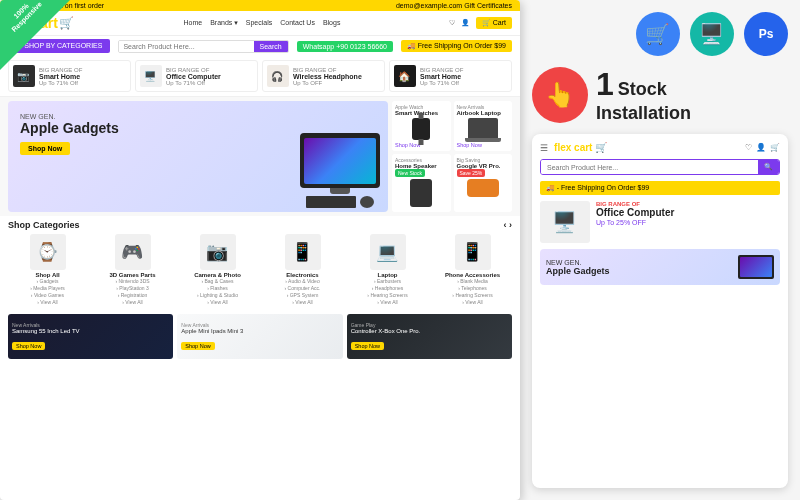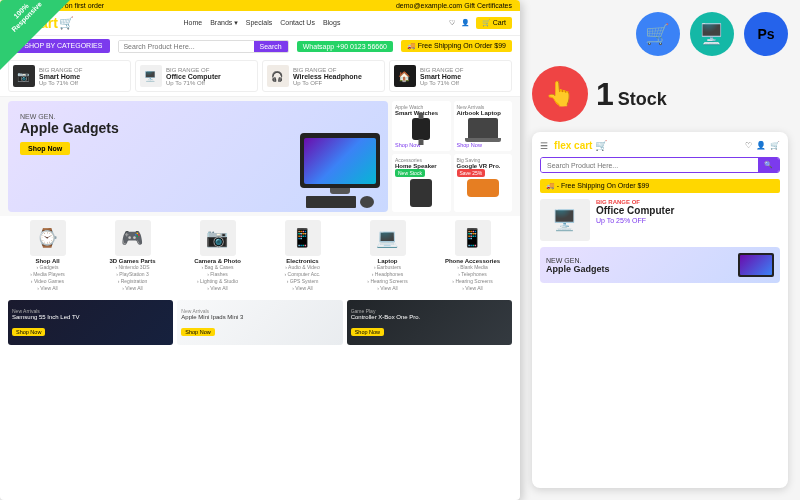--- a/index.html
+++ b/index.html
@@ -651,20 +651,24 @@
       <div class="side-item">
         <div class="side-item-label">Big Saving</div>
         <div class="side-item-title">Google VR Pro.</div>
         <span class="badge-save">Save 25%</span>
         <div class="vr-shape"></div>
       </div>
     </div>
   </div>
 
   <div class="shop-categories">
+    <div class="section-title">
+      <span>Shop Categories</span>
+      <span>‹ ›</span>
+    </div>
     <div class="cat-grid">
       <div class="cat-item">
         <div class="cat-img">⌚</div>
         <div class="cat-name">Shop All</div>
         <div class="cat-links">› Gadgets<br>› Media Players<br>› Video Games<br>› View All</div>
       </div>
       <div class="cat-item">
         <div class="cat-img">🎮</div>
         <div class="cat-name">3D Games Parts</div>
         <div class="cat-links">› Nintendo 3DS<br>› PlayStation 3<br>› Registration<br>› View All</div>
@@ -721,33 +725,34 @@
 <div class="right-panel">
 
   <div class="icon-badges">
     <div class="icon-circle blue">
       <span>🛒</span>
     </div>
     <div class="icon-circle teal">
       <span>🖥️</span>
     </div>
     <div class="icon-circle blue2">
-      <span style="font-size:14px;font-weight:bold;color:#000000;">Ps</span>
+      <span style="font-size:12px;font-weight:bold;color:#ffffff;">Ps</span>
     </div>
   </div>
 
   <div class="one-click">
     <div class="click-circle">
       <span>👆</span>
     </div>
     <div>
       <div style="display:flex;align-items:baseline;gap:4px;">
         <span style="font-size:32px;font-weight:900;color:#222;">1</span>
         <span style="font-size:18px;font-weight:bold;color:#222;">Stock</span>
       </div>
+      <div style="font-size:18px;font-weight:bold;color:#222;">Installation</div>
     </div>
   </div>
 
   <div class="mobile-mockup">
     <div class="mobile-header">
       <div style="display:flex;align-items:center;gap:6px;">
         <span style="font-size:9px;color:#555;">☰</span>
         <div class="mobile-logo">
           <span>flex</span>
           <span style="color:#ffd700;">cart</span>

